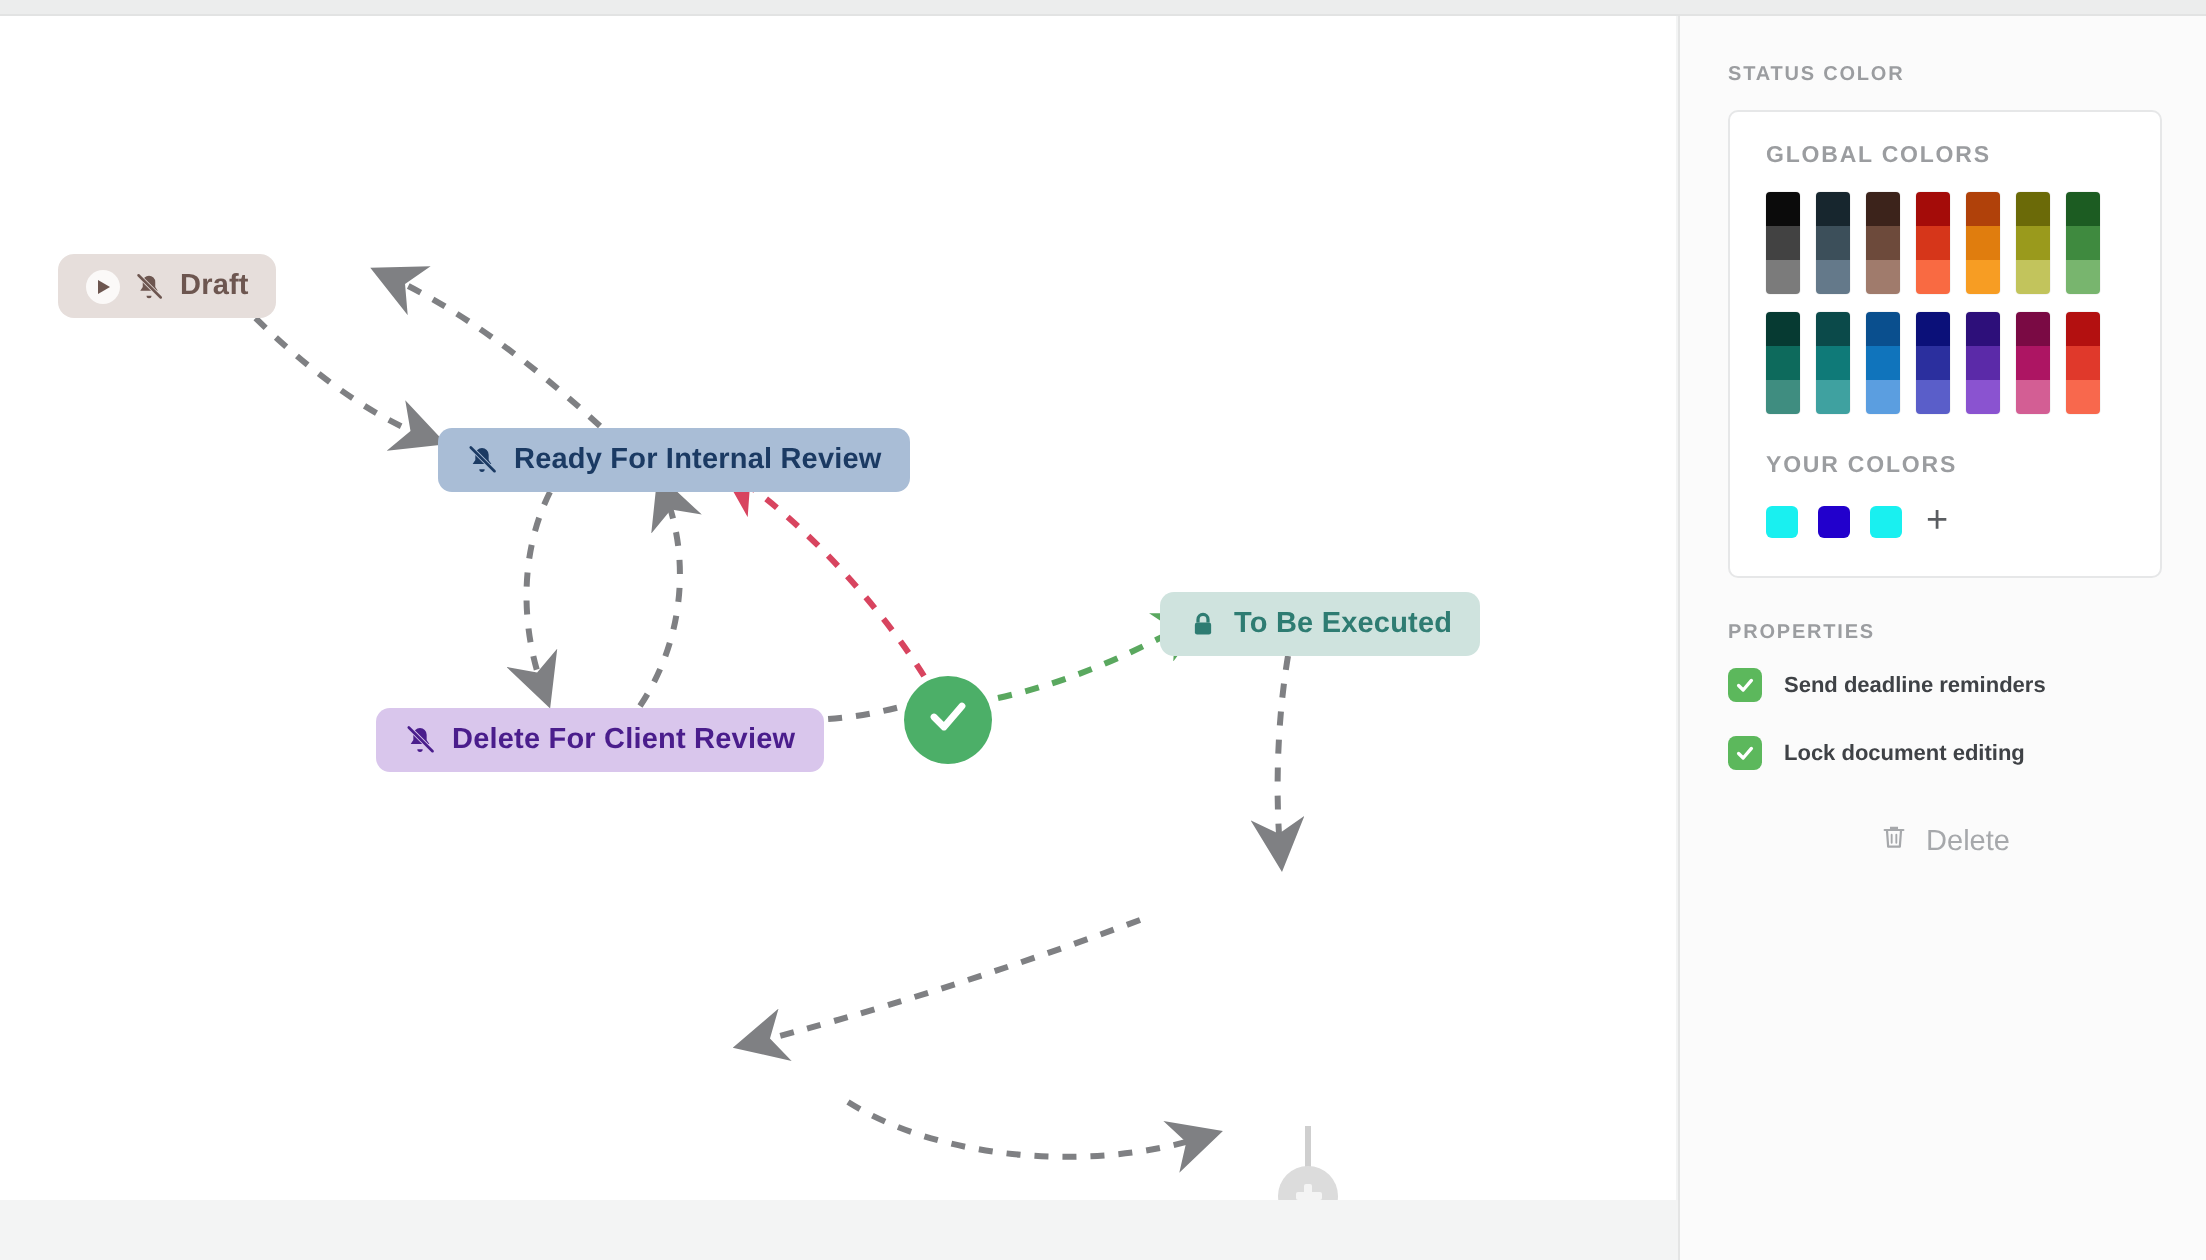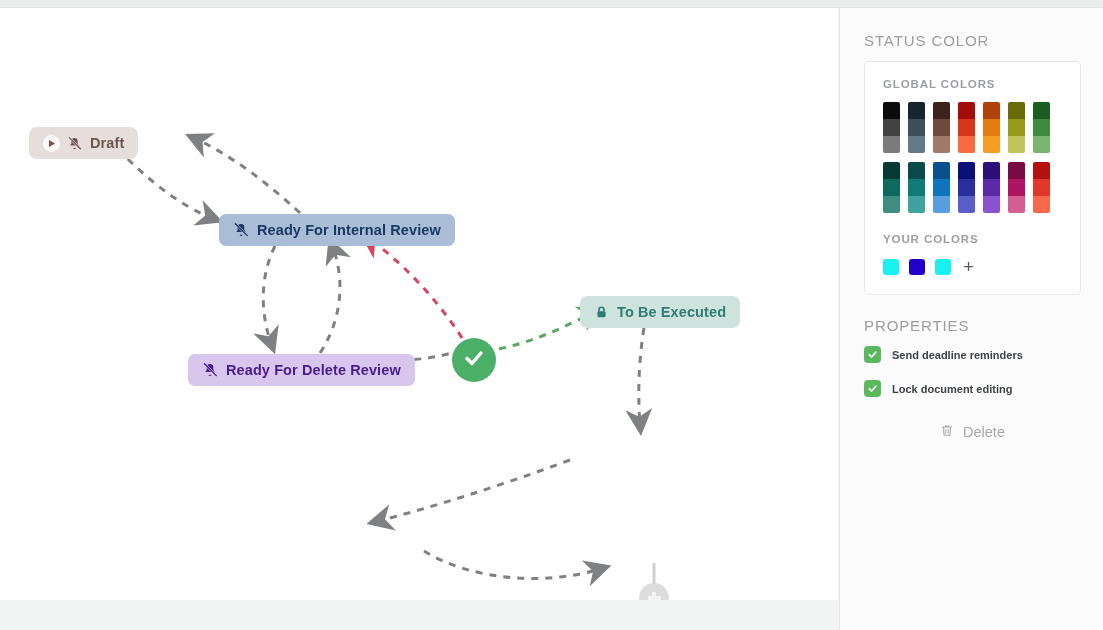--- a/index.html
+++ b/index.html
@@ -130,24 +130,24 @@
   
   .sidebar {
     position: absolute;
     left: 839px; top: 8px;
     width: 264px; height: 622px;
     background: #fbfbfb;
     border-left: 1px solid #e4e5e5;
     padding: 24px 22px 0 24px;
   }
   .section-head {
-    font-size: 15px;
+    font-size: 10px;
     letter-spacing: .9px;
     color: #9b9da0;
-    font-weight: 400;
+    font-weight: 700;
     text-transform: uppercase;
     margin: 0 0 12px 0;
   }
   .color-card {
     background: #ffffff;
     border: 1px solid #e6e7e8;
     border-radius: 5px;
     padding: 16px 16px 18px 18px;
     margin-bottom: 22px;
   }
@@ -280,21 +280,21 @@
 
     <div class="node node-client" style="left:188px; top:346px;">
       <span class="nicon">
         <svg width="16" height="16" viewBox="0 0 24 24">
           <path d="M12 3a5 5 0 0 0-5 5v4l-2 3h14l-2-3V8a5 5 0 0 0-5-5z" fill="#4a1d8c"></path>
           <path d="M10 19a2 2 0 0 0 4 0z" fill="#4a1d8c"></path>
           <path d="M3 2 L22 21" stroke="#d9c6ec" stroke-width="3.4" stroke-linecap="round"></path>
           <path d="M3.6 2.6 L21.4 20.4" stroke="#4a1d8c" stroke-width="2" stroke-linecap="round"></path>
         </svg>
       </span>
-      <span class="nlabel">Ready For Delete Review</span>
+      <span class="nlabel">Delete For Client Review</span>
     </div>
 
     <div class="decision" style="left:452px; top:330px;">
       <span>
         <svg width="24" height="24" viewBox="0 0 24 24">
           <path d="M5 12.5 L10 17.5 L19 7" fill="none" stroke="#ffffff" stroke-width="3.4" stroke-linecap="round" stroke-linejoin="round"></path>
         </svg>
       </span>
     </div>
 

